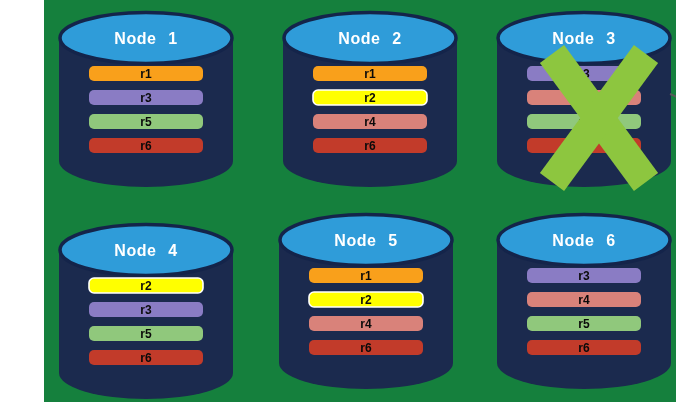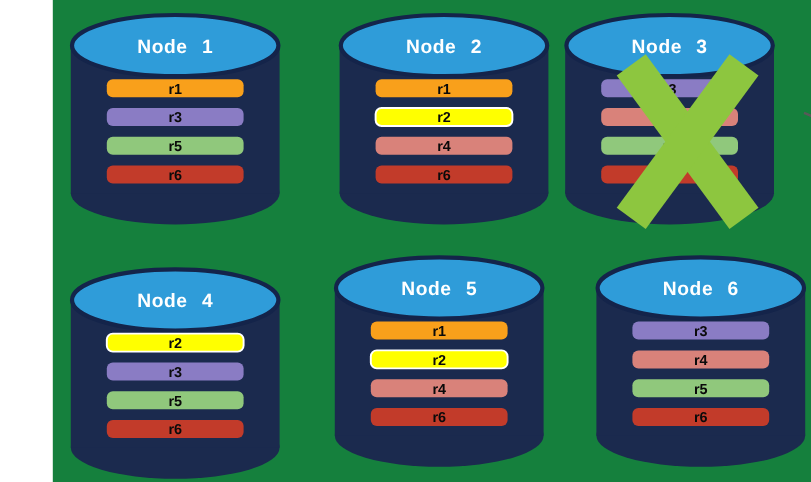--- a/index.html
+++ b/index.html
@@ -69,21 +69,21 @@
              <text class="replica-label-text" x="90" y="70" text-anchor="middle" fill="#0a0a0a">r1</text>
           <rect x="33" y="82" width="114" height="15" rx="5" fill="#FFFF00" stroke="#ffffff" stroke-width="1.6"></rect>
              <text class="replica-label-text" x="90" y="94" text-anchor="middle" fill="#0a0a0a">r2</text>
           <rect x="33" y="106" width="114" height="15" rx="5" fill="#D9827A"></rect>
              <text class="replica-label-text" x="90" y="118" text-anchor="middle" fill="#0a0a0a">r4</text>
           <rect x="33" y="130" width="114" height="15" rx="5" fill="#C23B2A"></rect>
              <text class="replica-label-text" x="90" y="142" text-anchor="middle" fill="#0a0a0a">r6</text>
 
      </svg>
       </div>
-      <div class="node" style="left: 424px; top: 8px;">
+      <div class="node" style="left: 450px; top: 8px;">
         <svg width="180" height="184" viewBox="0 0 180 184" xmlns="http://www.w3.org/2000/svg">
        <ellipse cx="90" cy="153" rx="87" ry="26" fill="#1B2A4E"></ellipse>
        <rect x="3" y="30" width="174" height="123" fill="#1B2A4E"></rect>
        <ellipse cx="90" cy="30" rx="86" ry="25.5" fill="#2F9CD9" stroke="#14244A" stroke-width="3.5"></ellipse>
        <text class="node-title-text" x="90" y="36" text-anchor="middle" fill="#ffffff">Node 3</text>
        <rect x="33" y="58" width="114" height="15" rx="5" fill="#8A7CC4"></rect>
              <text class="replica-label-text" x="90" y="70" text-anchor="middle" fill="#0a0a0a">r3</text>
           <rect x="33" y="82" width="114" height="15" rx="5" fill="#D9827A"></rect>
              <text class="replica-label-text" x="90" y="94" text-anchor="middle" fill="#0a0a0a">r4</text>
           <rect x="33" y="106" width="114" height="15" rx="5" fill="#90C87C"></rect>

